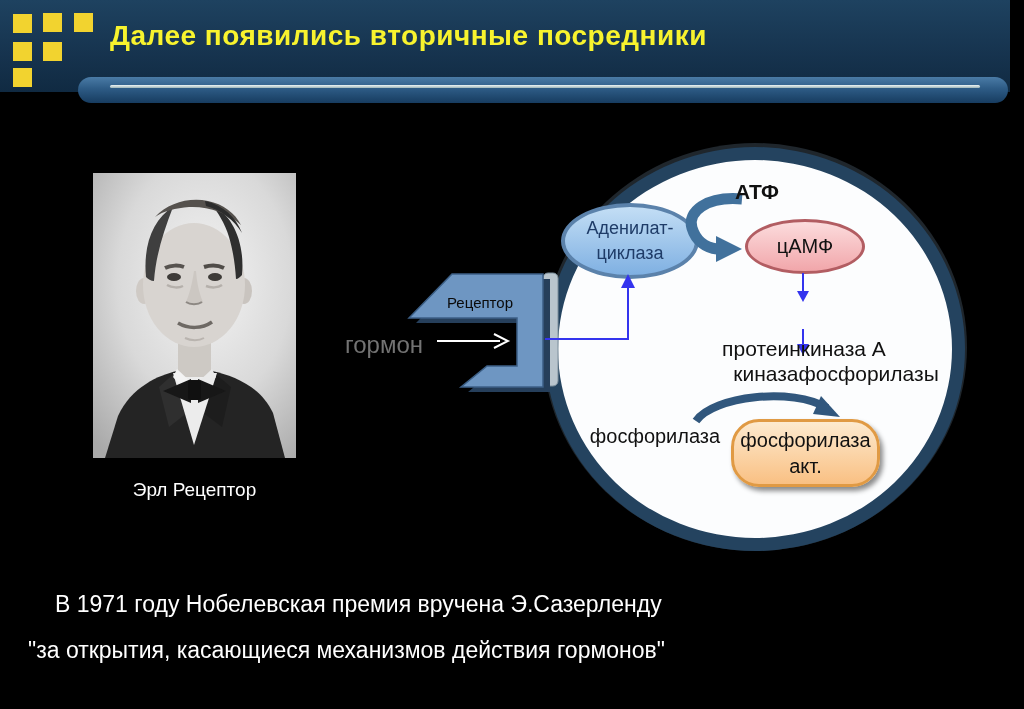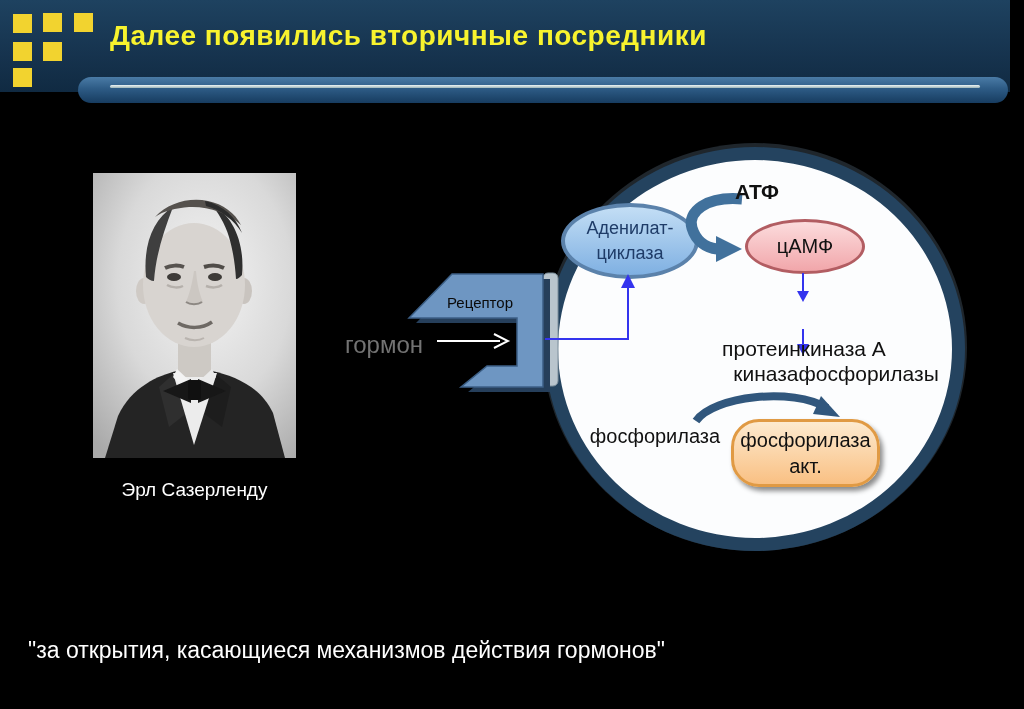--- a/index.html
+++ b/index.html
@@ -113,21 +113,21 @@
       <ellipse cx="122" cy="104" rx="7" ry="4" fill="#3e3b38"></ellipse>
       <path d="M74,112 C79,115 86,115 90,113" stroke="#b5b0ab" stroke-width="2.5" fill="none"></path>
       <path d="M113,113 C118,115 125,115 129,112" stroke="#b5b0ab" stroke-width="2.5" fill="none"></path>
       <path d="M101,98 C99,112 96,122 93,129 C97,133 106,133 110,129 C107,122 104,112 103,98 Z" fill="#ccc7c2"></path>
       <path d="M93,129 C97,132 105,132 109,129" stroke="#8d8883" stroke-width="2" fill="none"></path>
       <path d="M85,150 C95,156 109,156 119,149" stroke="#6e6964" stroke-width="3.5" fill="none"></path>
       <path d="M92,165 C98,168 106,168 111,165" stroke="#b9b4af" stroke-width="2" fill="none"></path>
     </g>
   </svg>
   <div class="caption">
-    <div>Эрл Сазерленду</div>
+    <div>Эрл Рецептор</div>
   </div>
 
   <div class="cell"></div>
 
   <div class="ellipse camp">
     <span>цАМФ</span>
   </div>
 
   <div class="ellipse adenylate">
     <span>Аденилат-</span>
@@ -175,15 +175,16 @@
 
   <div class="lbl atp">АТФ</div>
   <div class="lbl pka">протеинкиназа А</div>
   <div class="lbl kin">киназафосфорилазы</div>
   <div class="lbl inact">
     <div>фосфорилаза</div>
   </div>
   <div class="lbl receptor-lbl">Рецептор</div>
   <div class="lbl hormone-lbl">гормон</div>
 
+  <div class="footer1">В 1971 году Нобелевская премия вручена Э.Сазерленду</div>
   <div class="footer2">"за открытия, касающиеся механизмов действия гормонов"</div>
 
 </div>
 
 </body></html>

